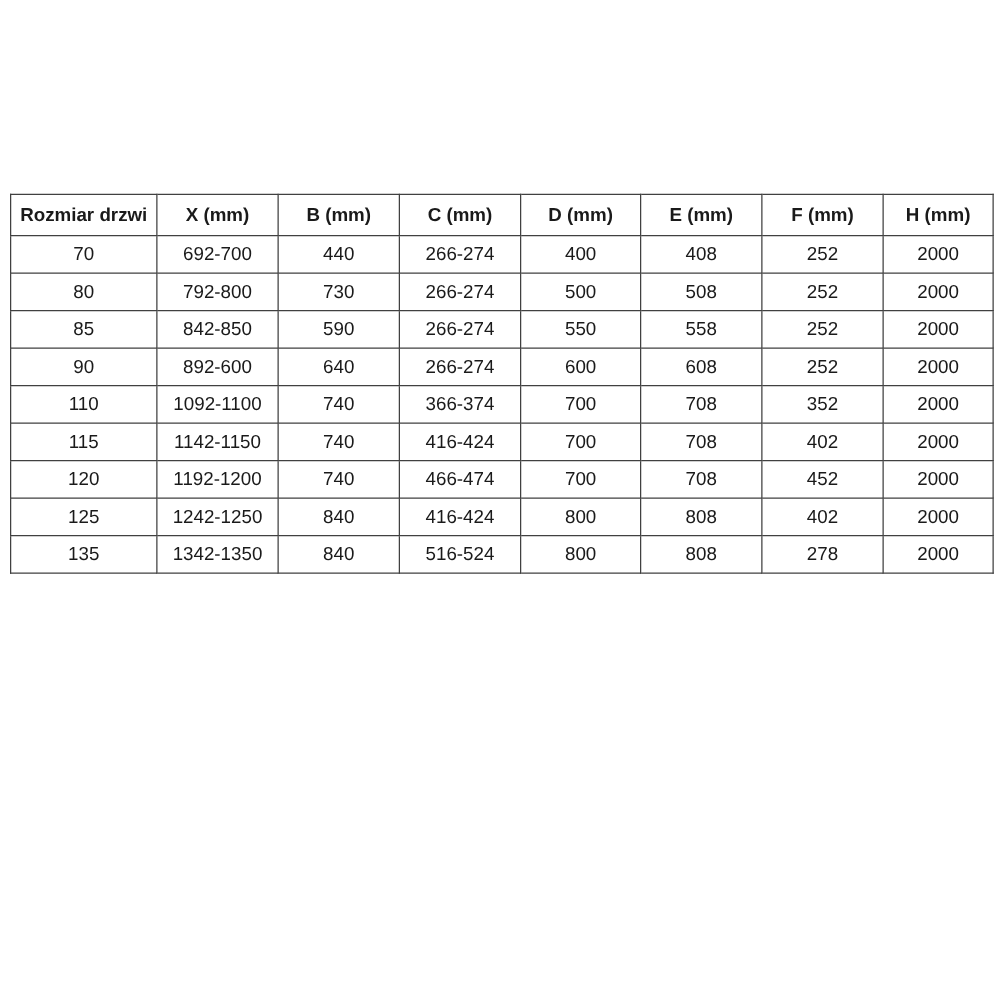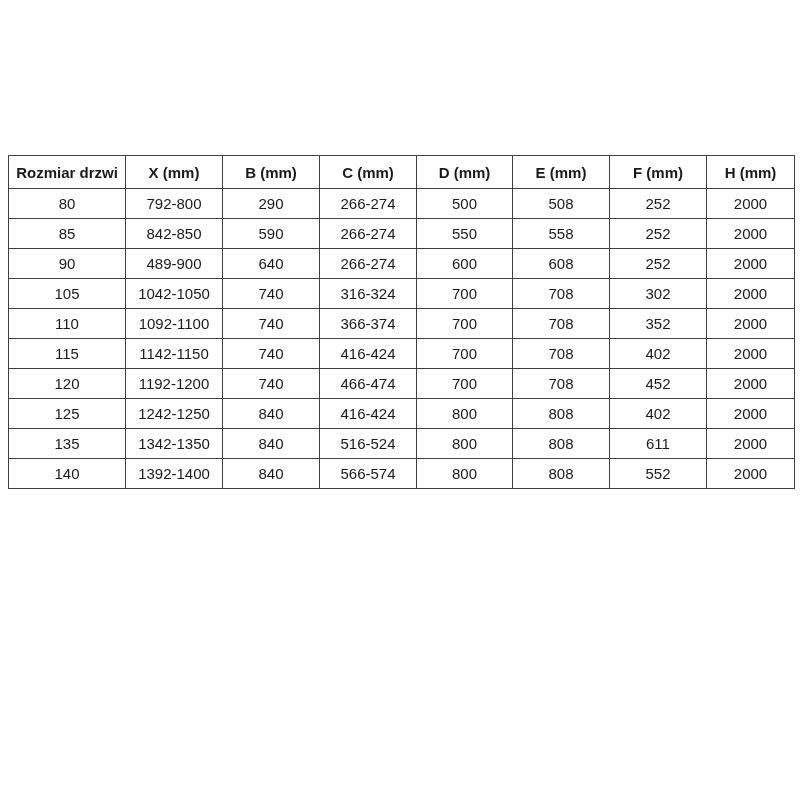--- a/index.html
+++ b/index.html
@@ -75,57 +75,57 @@
         <th>B (mm)</th>
         <th>C (mm)</th>
         <th>D (mm)</th>
         <th>E (mm)</th>
         <th>F (mm)</th>
         <th>H (mm)</th>
       </tr>
     </thead>
     <tbody>
         <tr>
+          <td>70</td>
+          <td>692-700</td>
+          <td>440</td>
+          <td>266-274</td>
+          <td>400</td>
+          <td>408</td>
+          <td>252</td>
+          <td>2000</td>
+        </tr>
+        <tr>
           <td>80</td>
           <td>792-800</td>
-          <td>290</td>
+          <td>730</td>
           <td>266-274</td>
           <td>500</td>
           <td>508</td>
           <td>252</td>
           <td>2000</td>
         </tr>
         <tr>
           <td>85</td>
           <td>842-850</td>
           <td>590</td>
           <td>266-274</td>
           <td>550</td>
           <td>558</td>
           <td>252</td>
           <td>2000</td>
         </tr>
         <tr>
           <td>90</td>
-          <td>489-900</td>
+          <td>892-600</td>
           <td>640</td>
           <td>266-274</td>
           <td>600</td>
           <td>608</td>
           <td>252</td>
-          <td>2000</td>
-        </tr>
-        <tr>
-          <td>105</td>
-          <td>1042-1050</td>
-          <td>740</td>
-          <td>316-324</td>
-          <td>700</td>
-          <td>708</td>
-          <td>302</td>
           <td>2000</td>
         </tr>
         <tr>
           <td>110</td>
           <td>1092-1100</td>
           <td>740</td>
           <td>366-374</td>
           <td>700</td>
           <td>708</td>
           <td>352</td>
@@ -161,28 +161,18 @@
           <td>402</td>
           <td>2000</td>
         </tr>
         <tr>
           <td>135</td>
           <td>1342-1350</td>
           <td>840</td>
           <td>516-524</td>
           <td>800</td>
           <td>808</td>
-          <td>611</td>
-          <td>2000</td>
-        </tr>
-        <tr>
-          <td>140</td>
-          <td>1392-1400</td>
-          <td>840</td>
-          <td>566-574</td>
-          <td>800</td>
-          <td>808</td>
-          <td>552</td>
+          <td>278</td>
           <td>2000</td>
         </tr>
       </tbody>
   </table>
 </div>
 
 </body></html>

